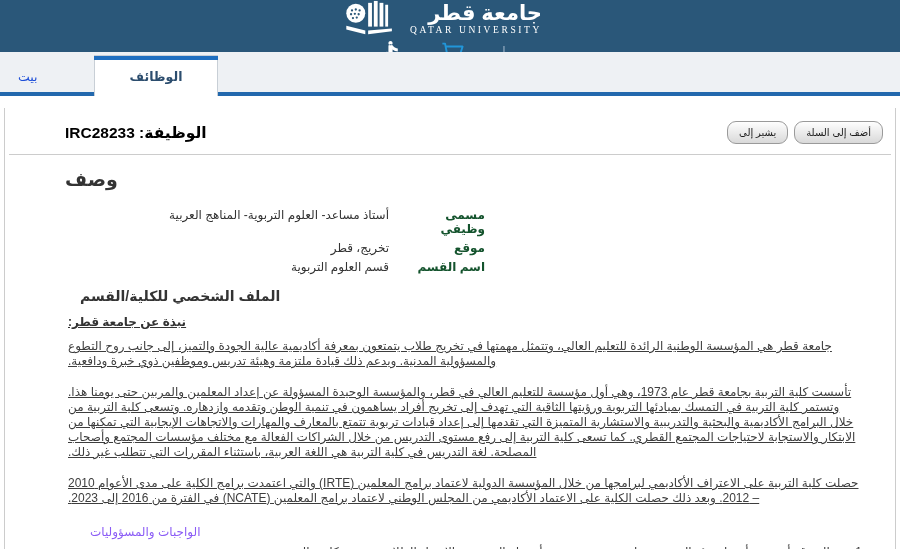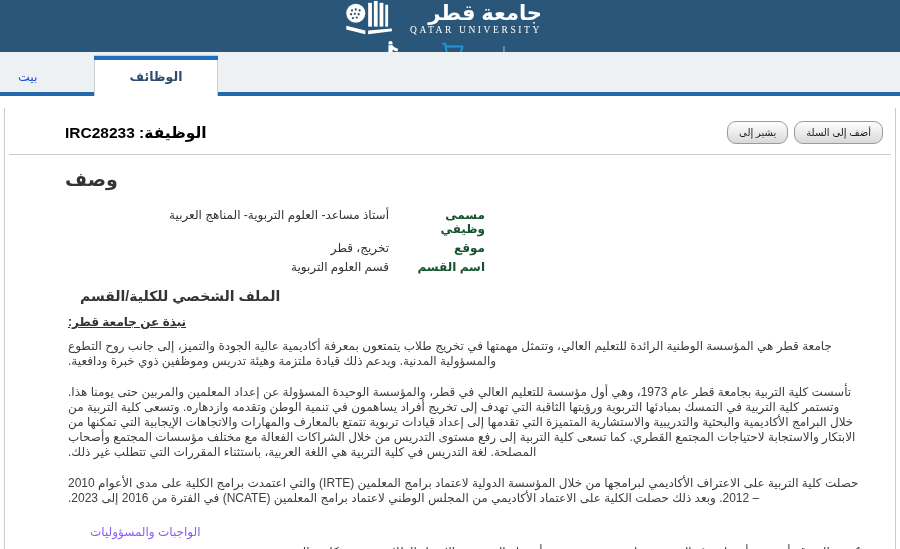--- a/index.html
+++ b/index.html
@@ -49,21 +49,21 @@
   .fields { direction:rtl; width:422px; margin:17px 0 0 58px; }
   .frow { display:flex; column-gap:14px; margin-bottom:5px; font-size:12px; }
   .flabel { flex:0 0 82px; font-weight:bold; color:#14532d; }
   .fvalue { flex:1; color:#333; }
 
   .profile-label { margin:9px 0 0 75px; font-size:14px; font-weight:bold; color:#333;
                    direction:rtl; display:inline-block; }
 
   
   .desc { direction:rtl; text-align:left; margin:8px 33px 0 63px;
-          font-size:12px; line-height:15px; color:#3d3d3d; }
+          font-size:12px; line-height:15px; color:#3d3d3d;text-decoration:underline; }
   .desc-h { font-weight:bold; text-decoration:underline; color:#333;
             margin:10px 0 9px 0; }
   .desc p { margin:0 0 16px 0; }
 
   .duties-label { margin:2px 0 0 85px; font-size:12px; font-weight:normal; color:#8b5cf6;
                   direction:rtl; display:inline-block; }
   .duties { direction:rtl; text-align:right; margin:5px 33px 0 63px;
             font-size:12px; line-height:14.5px; color:#3d3d3d; }
 </style>
 </head>

